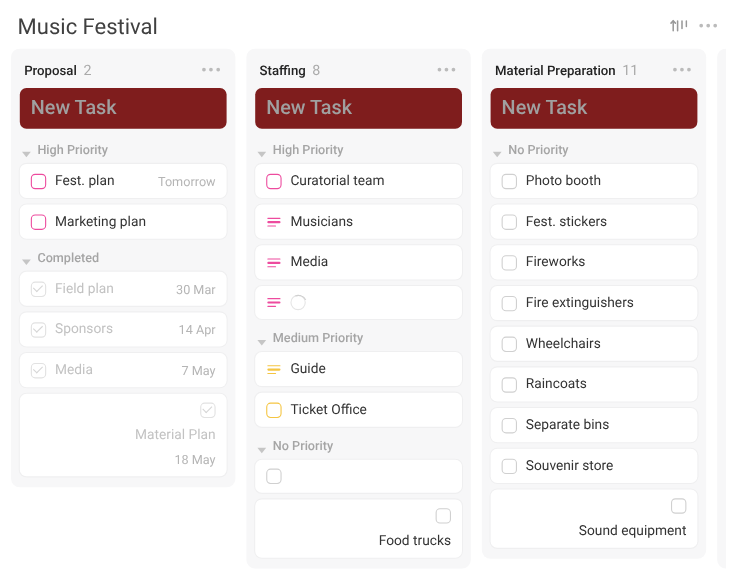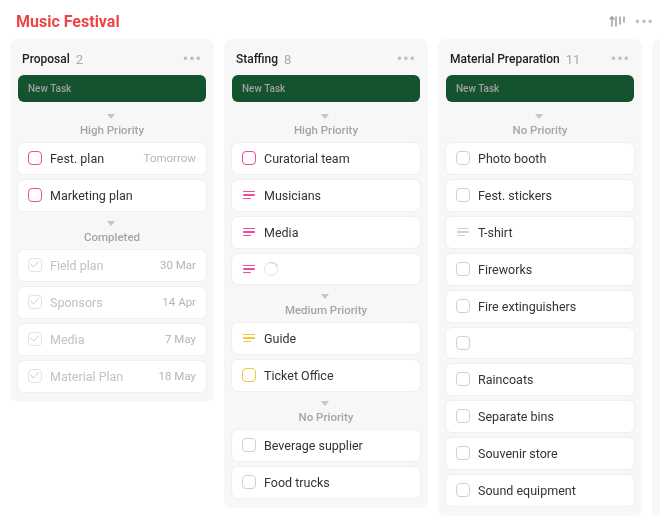--- a/index.html
+++ b/index.html
@@ -13,23 +13,23 @@
   .board {
     padding: 8px 10px 12px 10px;
     width: 670px;
   }
   .board-header {
     display: flex;
     align-items: center;
     padding: 4px 6px 8px 6px;
   }
   .board-title {
-    font-size: 16px;
-    font-weight: 700;
-    color: #ef4444;
+    font-size: 20px;
+    font-weight: 400;
+    color: #404040;
     flex: 1;
   }
   .header-actions {
     display: flex;
     align-items: center;
     gap: 10px;
     color: #999;
   }
   .columns {
     display: flex;
@@ -59,57 +59,56 @@
     font-size: 13px;
   }
   .col-more {
     margin-left: auto;
     color: #bbb;
     font-size: 16px;
     letter-spacing: 1px;
     line-height: 1;
   }
   .new-task {
-    background: #14532d;
+    background: #7f1d1d;
     border-radius: 6px;
     padding: 8px 10px;
     color: #a0a0a0;
-    font-size: 10px;
+    font-size: 18px;
     font-weight: 500;
     margin-bottom: 8px;
   }
   .group-label {
     display: flex;
-    align-items: center;
+    align-items: flex-end;
     gap: 4px;
     color: #a5a5a5;
     font-size: 11.5px;
     font-weight: 500;
     padding: 4px 2px 6px 2px;
-    flex-direction: column;
   }
   .chev {
     display: inline-block;
     width: 0; height: 0;
     border-left: 4px solid transparent;
     border-right: 4px solid transparent;
     border-top: 5px solid #c5c5c5;
     margin-right: 2px;
   }
   .card {
     background: #fff;
     border-radius: 6px;
     padding: 8px 10px;
     margin-bottom: 6px;
     display: flex;
-    align-items: flex-start;
+    align-items: flex-end;
     gap: 8px;
     box-shadow: 0 0 0 1px rgba(0,0,0,0.03);
   }
-  .card:last-child { margin-bottom: 2px; }
+  .card:last-child { margin-bottom: 2px; flex-direction: column; }
   .chk {
     width: 14px; height: 14px;
     border-radius: 4px;
     flex-shrink: 0;
   }
   .chk-gray { border: 1.5px solid #d0d0d0; }
   .chk-pink { border: 1.5px solid #ed4b9e; }
   .chk-yellow { border: 1.5px solid #f5c542; }
   .list-icon {
     width: 14px; height: 14px;
@@ -304,21 +303,20 @@
         <div class="card">
           <div class="chk chk-yellow"></div>
           <div class="task-title">Ticket Office</div>
         </div>
         <div class="group-label">
           <span class="chev"></span>
           <span>No Priority</span>
         </div>
         <div class="card">
           <div class="chk chk-gray"></div>
-          <div class="task-title">Beverage supplier</div>
         </div>
         <div class="card">
           <div class="chk chk-gray"></div>
           <div class="task-title">Food trucks</div>
         </div>
       </div>
       <div class="column">
         <div class="col-header">
           <span class="col-title">Material Preparation</span>
           <span class="col-count">11</span>
@@ -331,37 +329,30 @@
         </div>
         <div class="card">
           <div class="chk chk-gray"></div>
           <div class="task-title">Photo booth</div>
         </div>
         <div class="card">
           <div class="chk chk-gray"></div>
           <div class="task-title">Fest. stickers</div>
         </div>
         <div class="card">
-          <div class="list-icon list-gray">
-            <span></span>
-            <span></span>
-            <span style="width:70%"></span>
-          </div>
-          <div class="task-title">T-shirt</div>
-        </div>
-        <div class="card">
           <div class="chk chk-gray"></div>
           <div class="task-title">Fireworks</div>
         </div>
         <div class="card">
           <div class="chk chk-gray"></div>
           <div class="task-title">Fire extinguishers</div>
         </div>
         <div class="card">
           <div class="chk chk-gray"></div>
+          <div class="task-title">Wheelchairs</div>
         </div>
         <div class="card">
           <div class="chk chk-gray"></div>
           <div class="task-title">Raincoats</div>
         </div>
         <div class="card">
           <div class="chk chk-gray"></div>
           <div class="task-title">Separate bins</div>
         </div>
         <div class="card">

